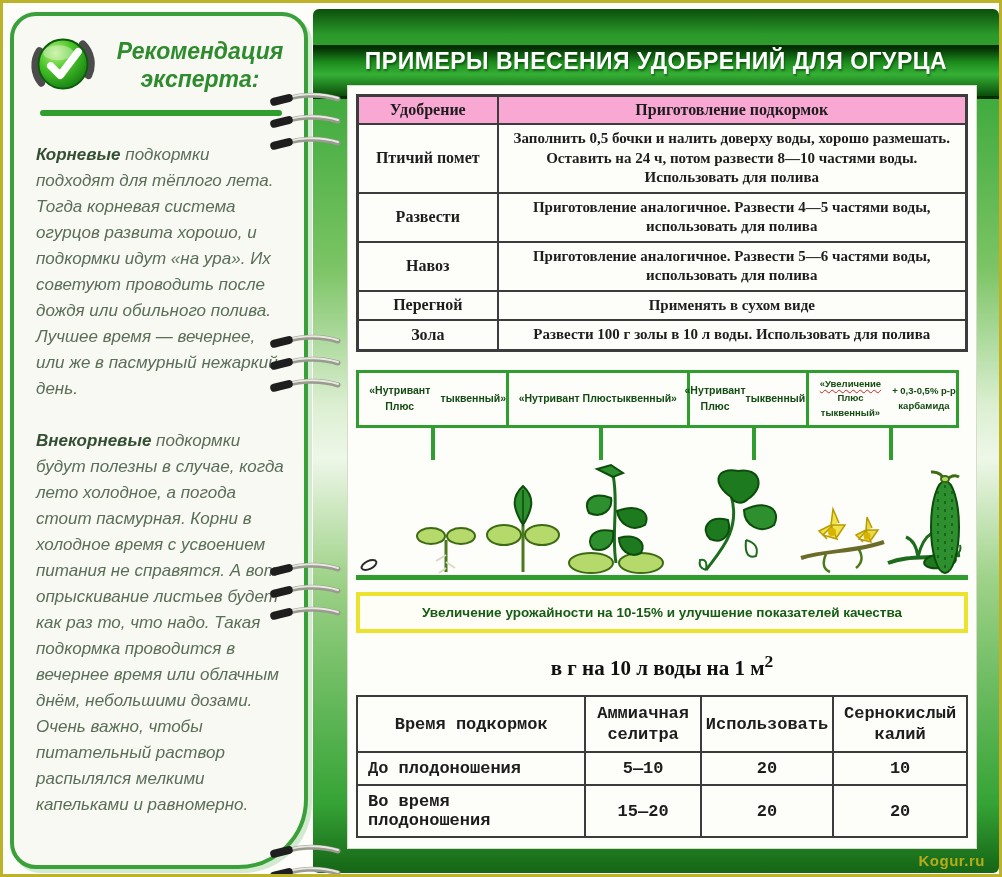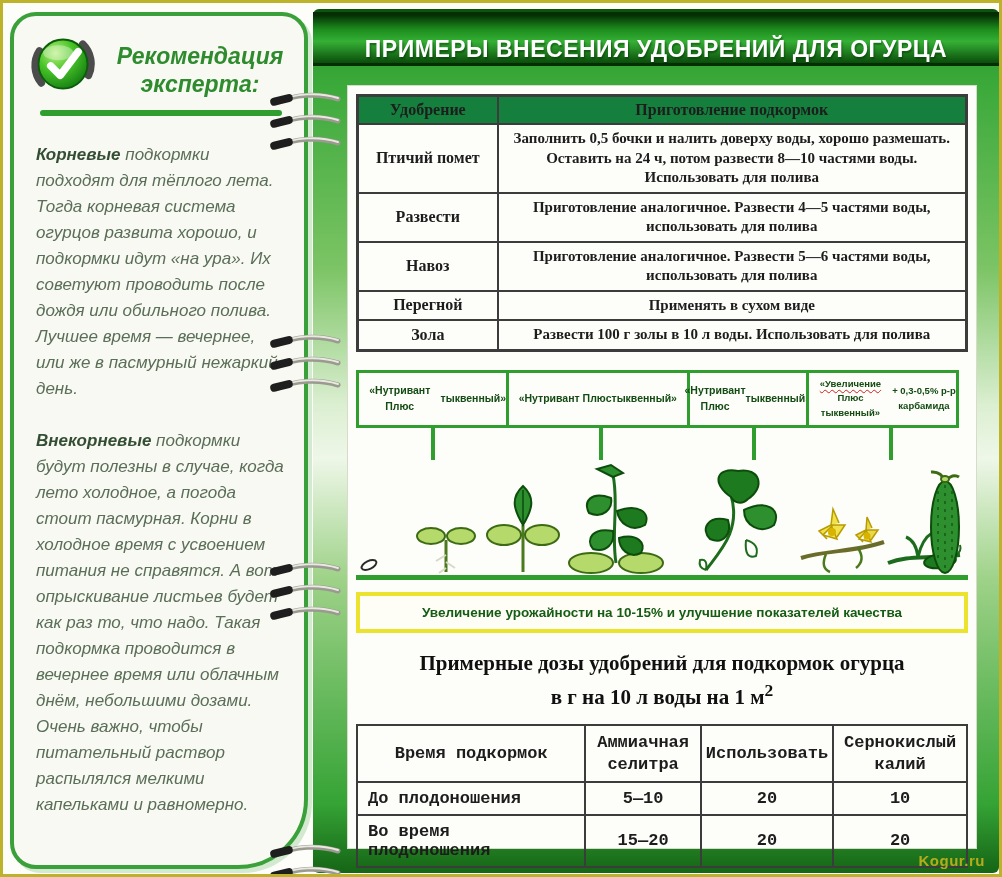--- a/index.html
+++ b/index.html
@@ -4,55 +4,55 @@
 <style>
   html,body{margin:0;padding:0;background:#ffffff;}
   .page{position:relative;width:1002px;height:877px;background:#fdfdfa;
         border:3px solid #bdb32a;box-sizing:border-box;overflow:hidden;
         font-family:"Liberation Sans",sans-serif;}
 
   
   .left-panel{position:absolute;left:7px;top:9px;width:298px;height:857px;
         box-sizing:border-box;background:#f9f9f3;border:4px solid #3aa03a;
         border-radius:26px 26px 70px 26px;box-shadow:4px 4px 0 #2f9e2f33;}
-  .panel-head{display:flex;align-items:flex-end;gap:10px;padding:16px 10px 0 16px;}
+  .panel-head{display:flex;align-items:center;gap:10px;padding:16px 10px 0 16px;}
   .badge{width:66px;height:66px;flex:0 0 auto;}
   .panel-title{flex:1;text-align:center;color:#2e8b2e;font-weight:bold;font-style:italic;
         font-size:23px;line-height:1.22;}
   .panel-divider{height:6px;background:#2f9e2f;border-radius:3px;margin:12px 22px 0 26px;}
   .panel-text{margin:26px 16px 0 22px;color:#5a6e58;font-style:italic;
         font-size:17px;line-height:1.53;}
   .panel-text .lead{color:#344e34;font-weight:bold;}
   .panel-text + .panel-text{margin-top:26px;}
 
   
   .spiral{position:absolute;left:266px;width:78px;z-index:5;}
   .spiral svg{display:block;margin-bottom:5px;}
 
   
   .right-panel{position:absolute;left:310px;top:6px;width:686px;height:864px;
         box-sizing:border-box;border-radius:6px;
         background:linear-gradient(180deg,#0b4f0b 0%,#2b9a2b 3%,#39a839 8%,
                    #7cc465 30%,#dcefd2 46%,#eef7e8 52%,#9ed288 66%,
                    #35a335 92%,#156515 100%);}
-  .board-header{position:absolute;left:0;right:0;top:3px;height:48px;
+  .board-header{position:absolute;left:0;right:0;top:36px;height:48px;
         background:linear-gradient(180deg,#042f04 0%,#1d8c1d 30%,#35b035 55%,#0a4d0a 100%);
         border-top:3px solid #052e05;border-bottom:3px solid #052e05;
-        display:flex;align-items:flex-end;justify-content:center;}
+        display:flex;align-items:flex-start;justify-content:center;}
   .board-header span{color:#ffffff;font-weight:bold;font-size:23px;letter-spacing:.5px;
         text-shadow:1px 2px 2px #00330088;}
   .content{position:absolute;left:34px;top:76px;right:22px;bottom:24px;
         background:#fdfdf9;border:1px solid #d9d9cc;padding:8px 8px 0 8px;box-sizing:border-box;}
 
   
   table{border-collapse:collapse;width:100%;}
   .tbl1{border:3px solid #3c3c3c;font-family:"Liberation Serif",serif;}
   .tbl1 th,.tbl1 td{border:2px solid #3c3c3c;text-align:center;vertical-align:middle;
         color:#1d1d1d;}
-  .tbl1 th{font-size:16px;font-weight:bold;padding:4px 2px;background:#15803d;}
+  .tbl1 th{font-size:16px;font-weight:bold;padding:4px 2px;background:#f9a8d4;}
   .tbl1 .fert{width:23%;font-size:16px;font-weight:600;}
   .tbl1 .prep{font-size:15px;font-weight:600;line-height:1.3;padding:4px 14px;}
 
   
   .nutri-row{display:flex;margin-top:18px;}
   .nutri-box{box-sizing:border-box;border:3px solid #2f9e2f;margin-left:-3px;
         min-height:58px;display:flex;flex-direction:row;align-items:center;
         justify-content:center;background:#fdfdf9;text-align:center;
         color:#134b13;font-weight:bold;font-size:10.5px;line-height:1.5;}
   .nutri-box:first-child{margin-left:0;}
@@ -318,21 +318,20 @@
           <ellipse cx="21" cy="14" rx="4" ry="3" fill="#b5d96a" stroke="#3c6b14" stroke-width="2"></ellipse>
         </svg>
         <div class="ground"></div>
       </div>
 
       <div class="banner">
         <span>Увеличение урожайности на 10-15% и улучшение показателей качества</span>
       </div>
 
       <div class="doses-title">
-        <div>Примерные дозы удобрений для подкормок огурца</div>
         <div><span>в г на 10 л воды на 1 м</span><sup>2</sup></div>
       </div>
 
       <table class="tbl2">
         <tbody>
             <tr>
           <th>Время подкормок</th>
           <th class="c2">Аммиачная селитра</th>
           <th class="c3">Использовать</th>
           <th class="c4">Сернокислый калий</th>

